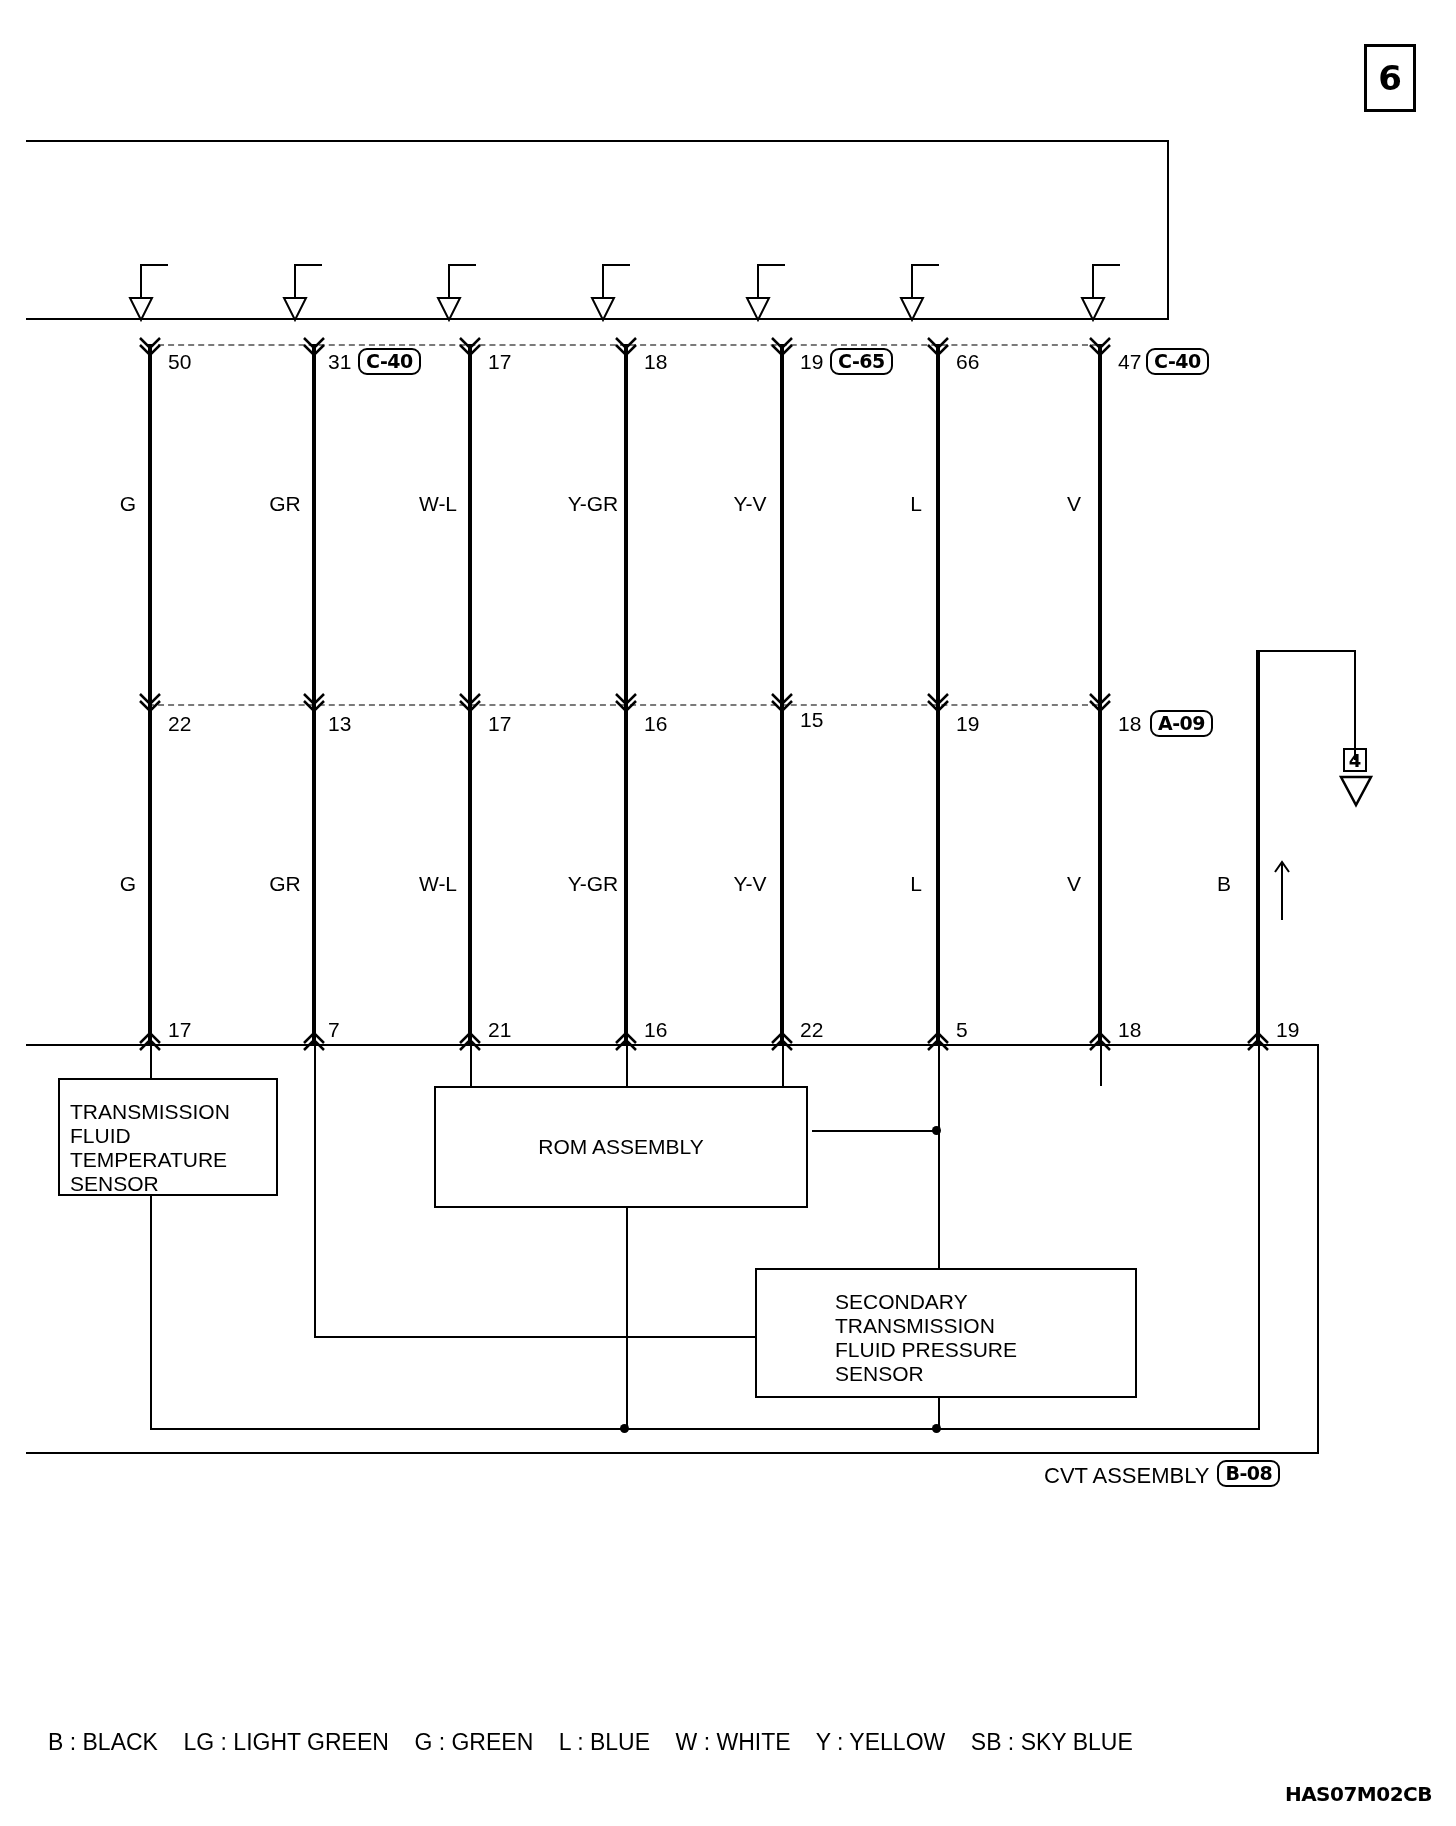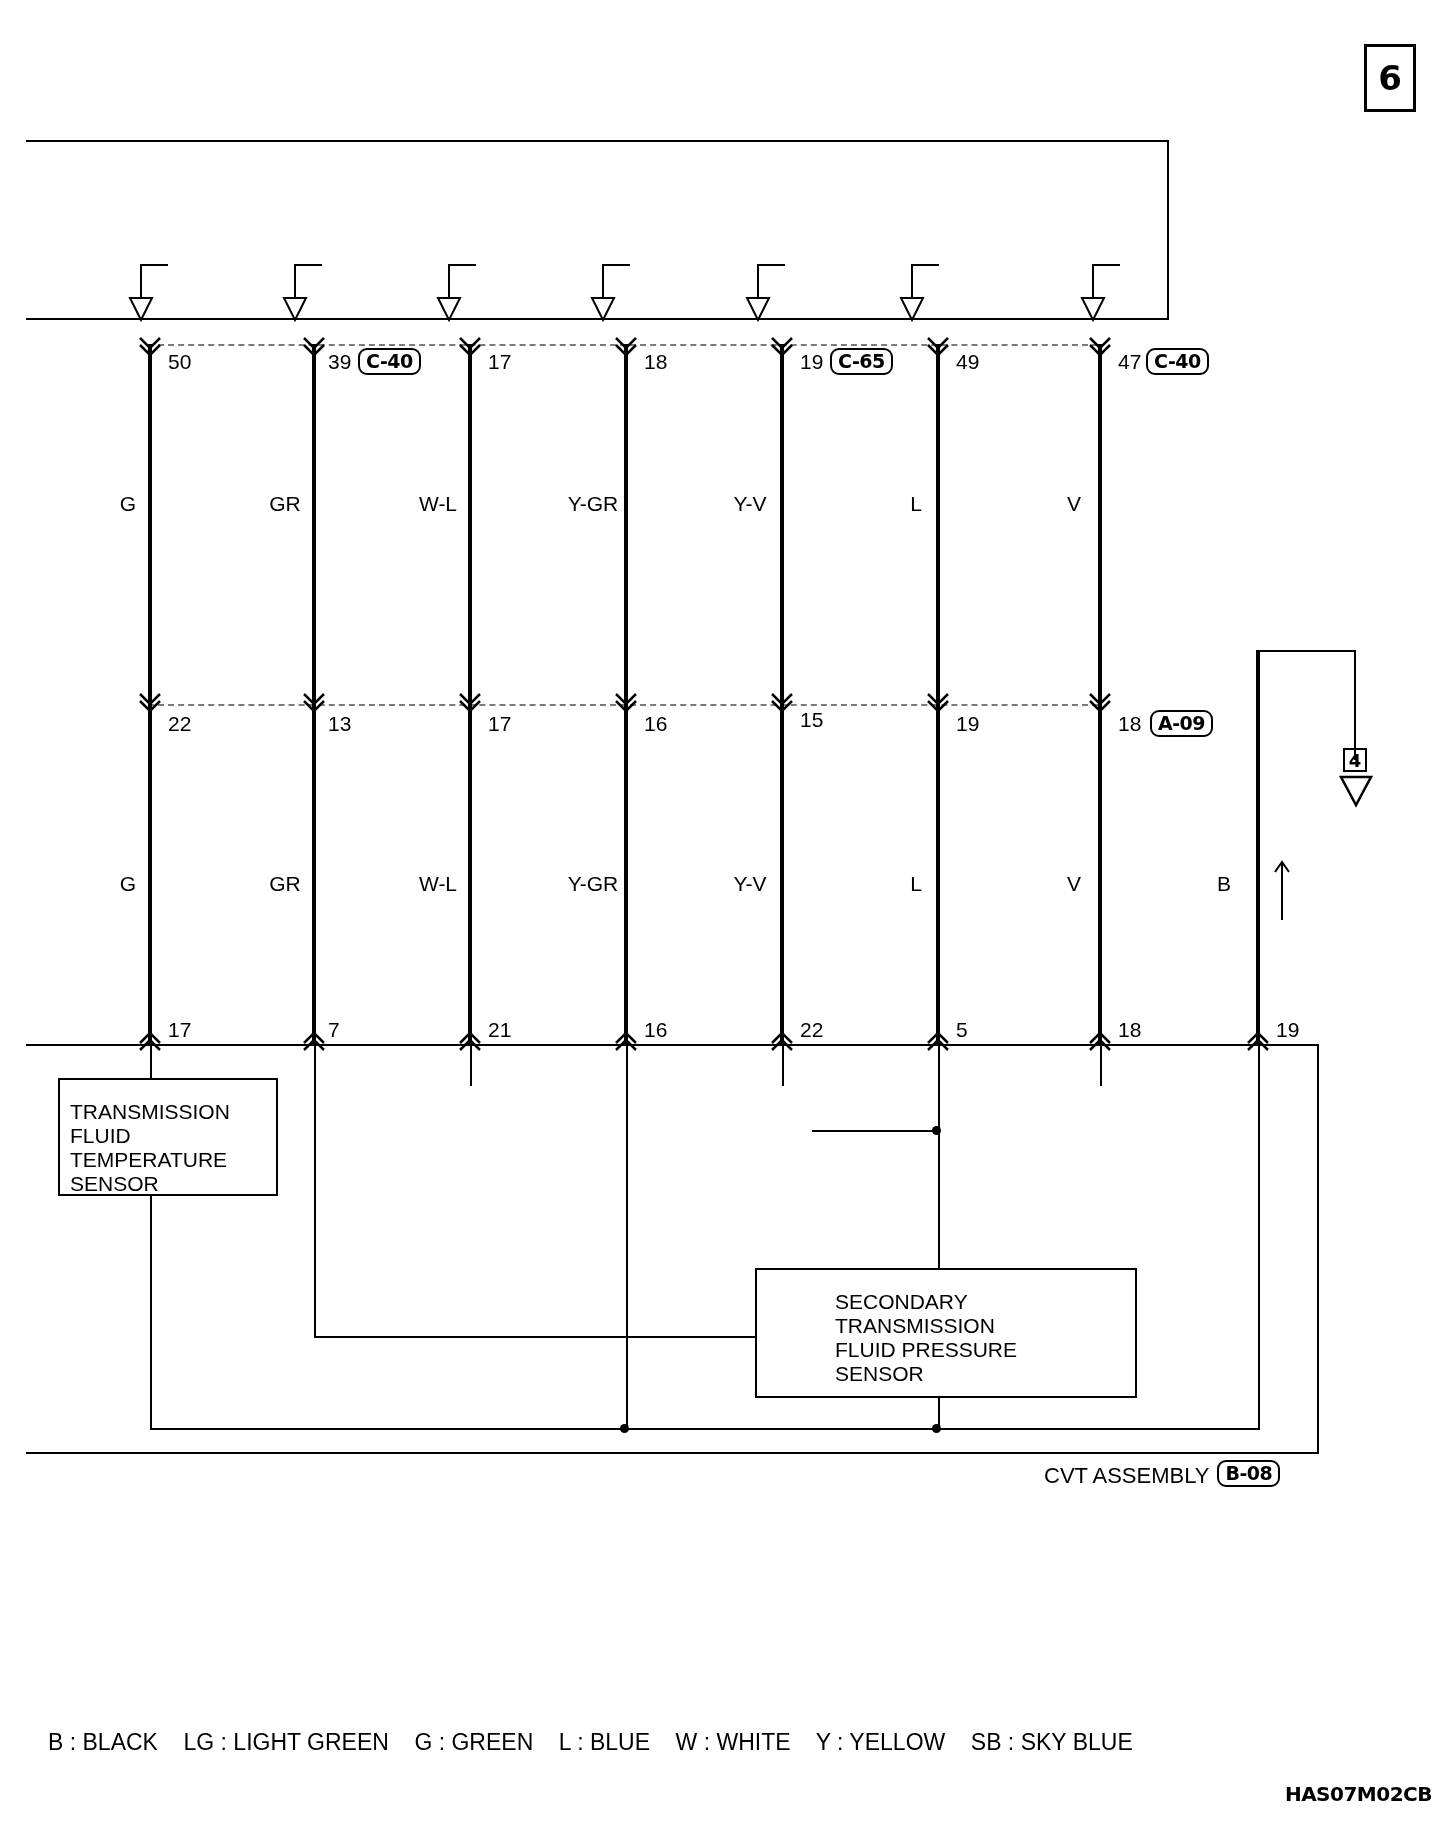--- a/index.html
+++ b/index.html
@@ -233,34 +233,34 @@
   </div>
   <div class="abs" style="left:1088px; top:336px;">
     <svg width="24" height="22" viewBox="0 0 24 22">
         <polyline points="2,2 12,12 22,2" fill="none" stroke="#000" stroke-width="2.5"></polyline>
         <polyline points="2,9 12,19 22,9" fill="none" stroke="#000" stroke-width="2.5"></polyline>
       </svg>
   </div>
 
   <div class="abs num-label" style="left:168px; top:350px;">50</div>
 
-  <div class="abs num-label" style="left:328px; top:350px;">39</div>
+  <div class="abs num-label" style="left:328px; top:350px;">31</div>
   <div class="abs" style="left:358px; top:350px;">
     <span class="conn-tag">C-40</span>
   </div>
 
   <div class="abs num-label" style="left:488px; top:350px;">17</div>
   <div class="abs num-label" style="left:644px; top:350px;">18</div>
 
   <div class="abs num-label" style="left:800px; top:350px;">19</div>
   <div class="abs" style="left:830px; top:350px;">
     <span class="conn-tag">C-65</span>
   </div>
 
-  <div class="abs num-label" style="left:956px; top:350px;">49</div>
+  <div class="abs num-label" style="left:956px; top:350px;">66</div>
 
   <div class="abs num-label" style="left:1118px; top:350px;">47</div>
   <div class="abs" style="left:1146px; top:350px;">
     <span class="conn-tag">C-40</span>
   </div>
 
   <div class="abs color-label" style="left:98px; top:492px; width:60px;">G</div>
   <div class="abs color-label" style="left:250px; top:492px; width:70px;">GR</div>
   <div class="abs color-label" style="left:398px; top:492px; width:80px;">W-L</div>
   <div class="abs color-label" style="left:548px; top:492px; width:90px;">Y-GR</div>
@@ -440,20 +440,23 @@
   <div class="abs dot" style="left:620px; top:1424px;"></div>
   <div class="abs dot" style="left:932px; top:1424px;"></div>
 
   <div class="abs box box-pad" style="left:58px; top:1078px; width:220px; height:118px;">
     <div style="white-space:pre-line;">TRANSMISSION
 FLUID
 TEMPERATURE
 SENSOR</div>
   </div>
 
+  <div class="abs box box-center" style="left:434px; top:1086px; width:374px; height:122px;">
+    <div>ROM ASSEMBLY</div>
+  </div>
 
   <div class="abs box box-pad" style="left:755px; top:1268px; width:382px; height:130px;">
     <div style="white-space:pre-line; padding-left:68px;">SECONDARY
 TRANSMISSION
 FLUID PRESSURE
 SENSOR</div>
   </div>
 
   <div class="abs" id="cvt-label" style="left:1044px; top:1462px;">
     <span>CVT ASSEMBLY</span>

